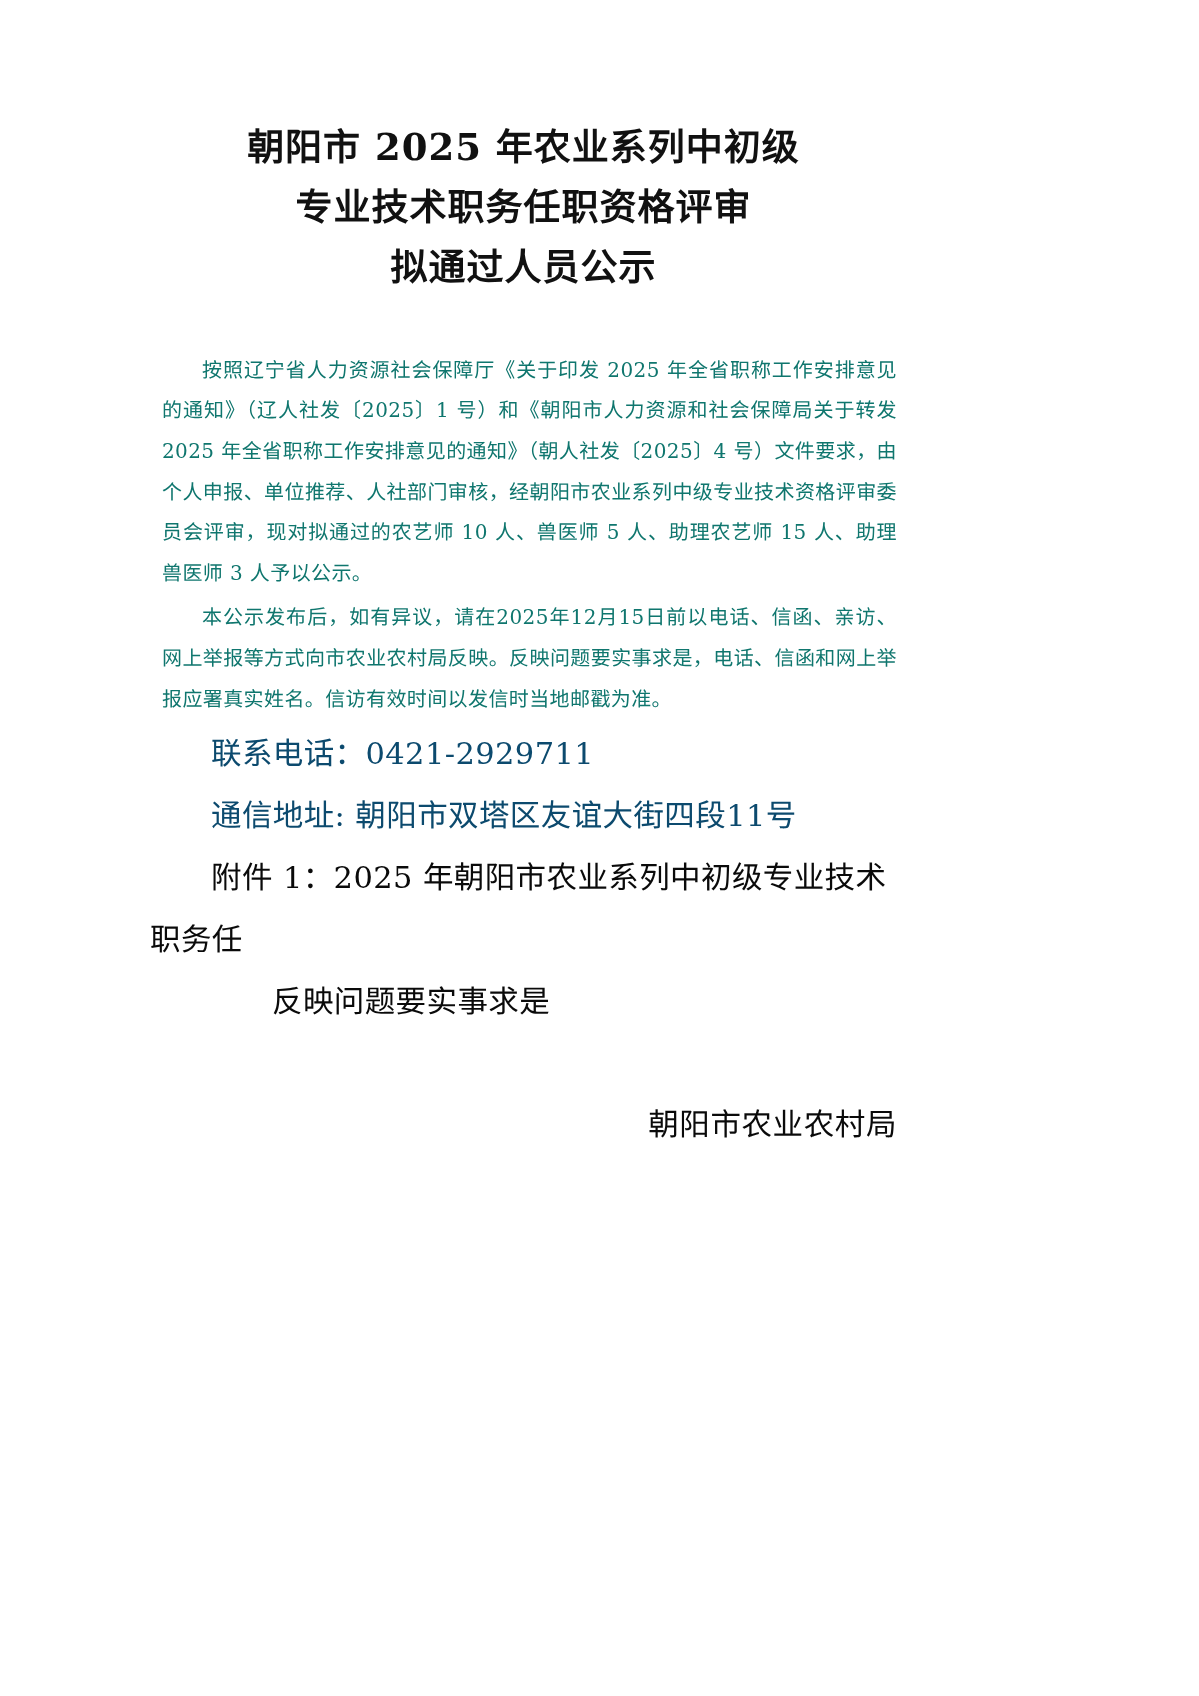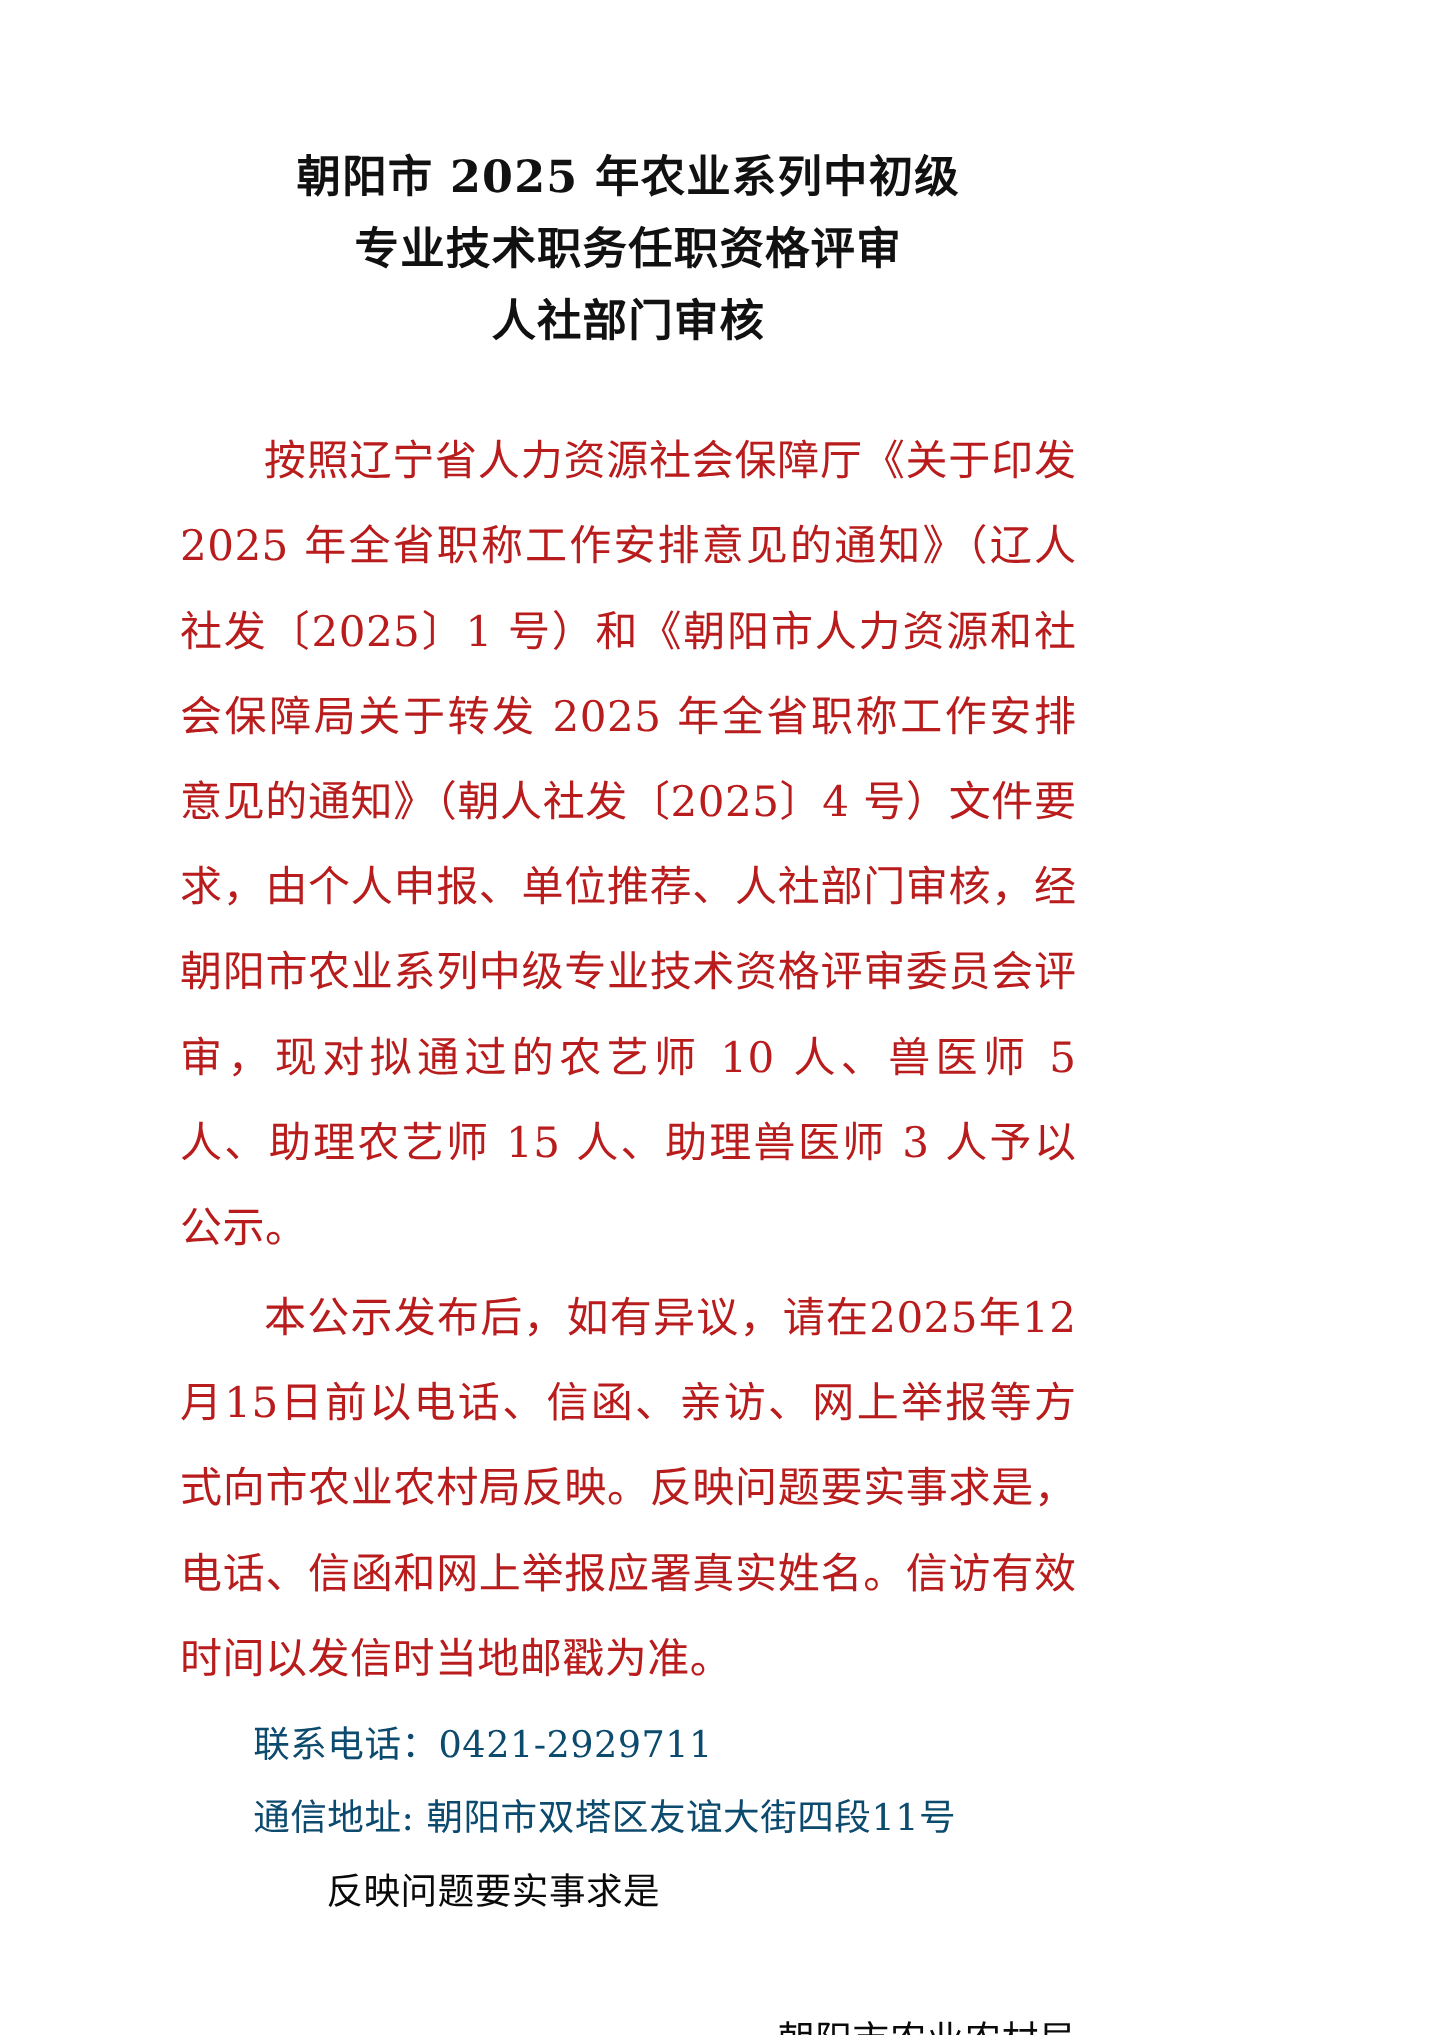--- a/index.html
+++ b/index.html
@@ -30,28 +30,28 @@
     font-weight: bold;
     font-size: 37px;
     line-height: 1.62;
     letter-spacing: 1px;
     color: #111111;
   }
   .body-block {
     margin: 0;
   }
   p.para {
-    font-size: 35px;
+    font-size: 20px;
     line-height: 2.03;
     letter-spacing: 0.4px;
-    margin: 0 0 4px 0;
+    margin: 0 0 4px 12px;
     text-align: justify;
     text-justify: inter-ideograph;
     text-indent: 2em;
-    color: #b91c1c;
+    color: #0f766e;
   }
   p.contact {
     font-size: 30.5px;
     line-height: 2.03;
     margin: 0;
     text-indent: 2em;
     letter-spacing: 0.4px;
     color: #0c4a6e;
   }
   p.attachment {
@@ -83,30 +83,31 @@
   }
 </style>
 </head>
 <body>
 
 <div class="page">
 
   <div class="title-block">
     <div class="title-line">朝阳市 2025 年农业系列中初级</div>
     <div class="title-line">专业技术职务任职资格评审</div>
-    <div class="title-line">人社部门审核</div>
+    <div class="title-line">拟通过人员公示</div>
   </div>
 
   <div class="body-block">
     <p class="para">按照辽宁省人力资源社会保障厅《关于印发 2025 年全省职称工作安排意见的通知》（辽人社发〔2025〕1 号）和《朝阳市人力资源和社会保障局关于转发 2025 年全省职称工作安排意见的通知》（朝人社发〔2025〕4 号）文件要求，由个人申报、单位推荐、人社部门审核，经朝阳市农业系列中级专业技术资格评审委员会评审，现对拟通过的农艺师 10 人、兽医师 5 人、助理农艺师 15 人、助理兽医师 3 人予以公示。</p>
     <p class="para">本公示发布后，如有异议，请在2025年12月15日前以电话、信函、亲访、网上举报等方式向市农业农村局反映。反映问题要实事求是，电话、信函和网上举报应署真实姓名。信访有效时间以发信时当地邮戳为准。</p>
 
     <p class="contact">联系电话：0421-2929711</p>
     <p class="contact">通信地址: 朝阳市双塔区友谊大街四段11号</p>
 
+    <p class="attachment">附件 1：2025 年朝阳市农业系列中初级专业技术职务任</p>
     <p class="attachment-cont">反映问题要实事求是</p>
   </div>
 
   <div class="signature">
     <div>朝阳市农业农村局</div>
   </div>
 
 </div>
 
 </body></html>

